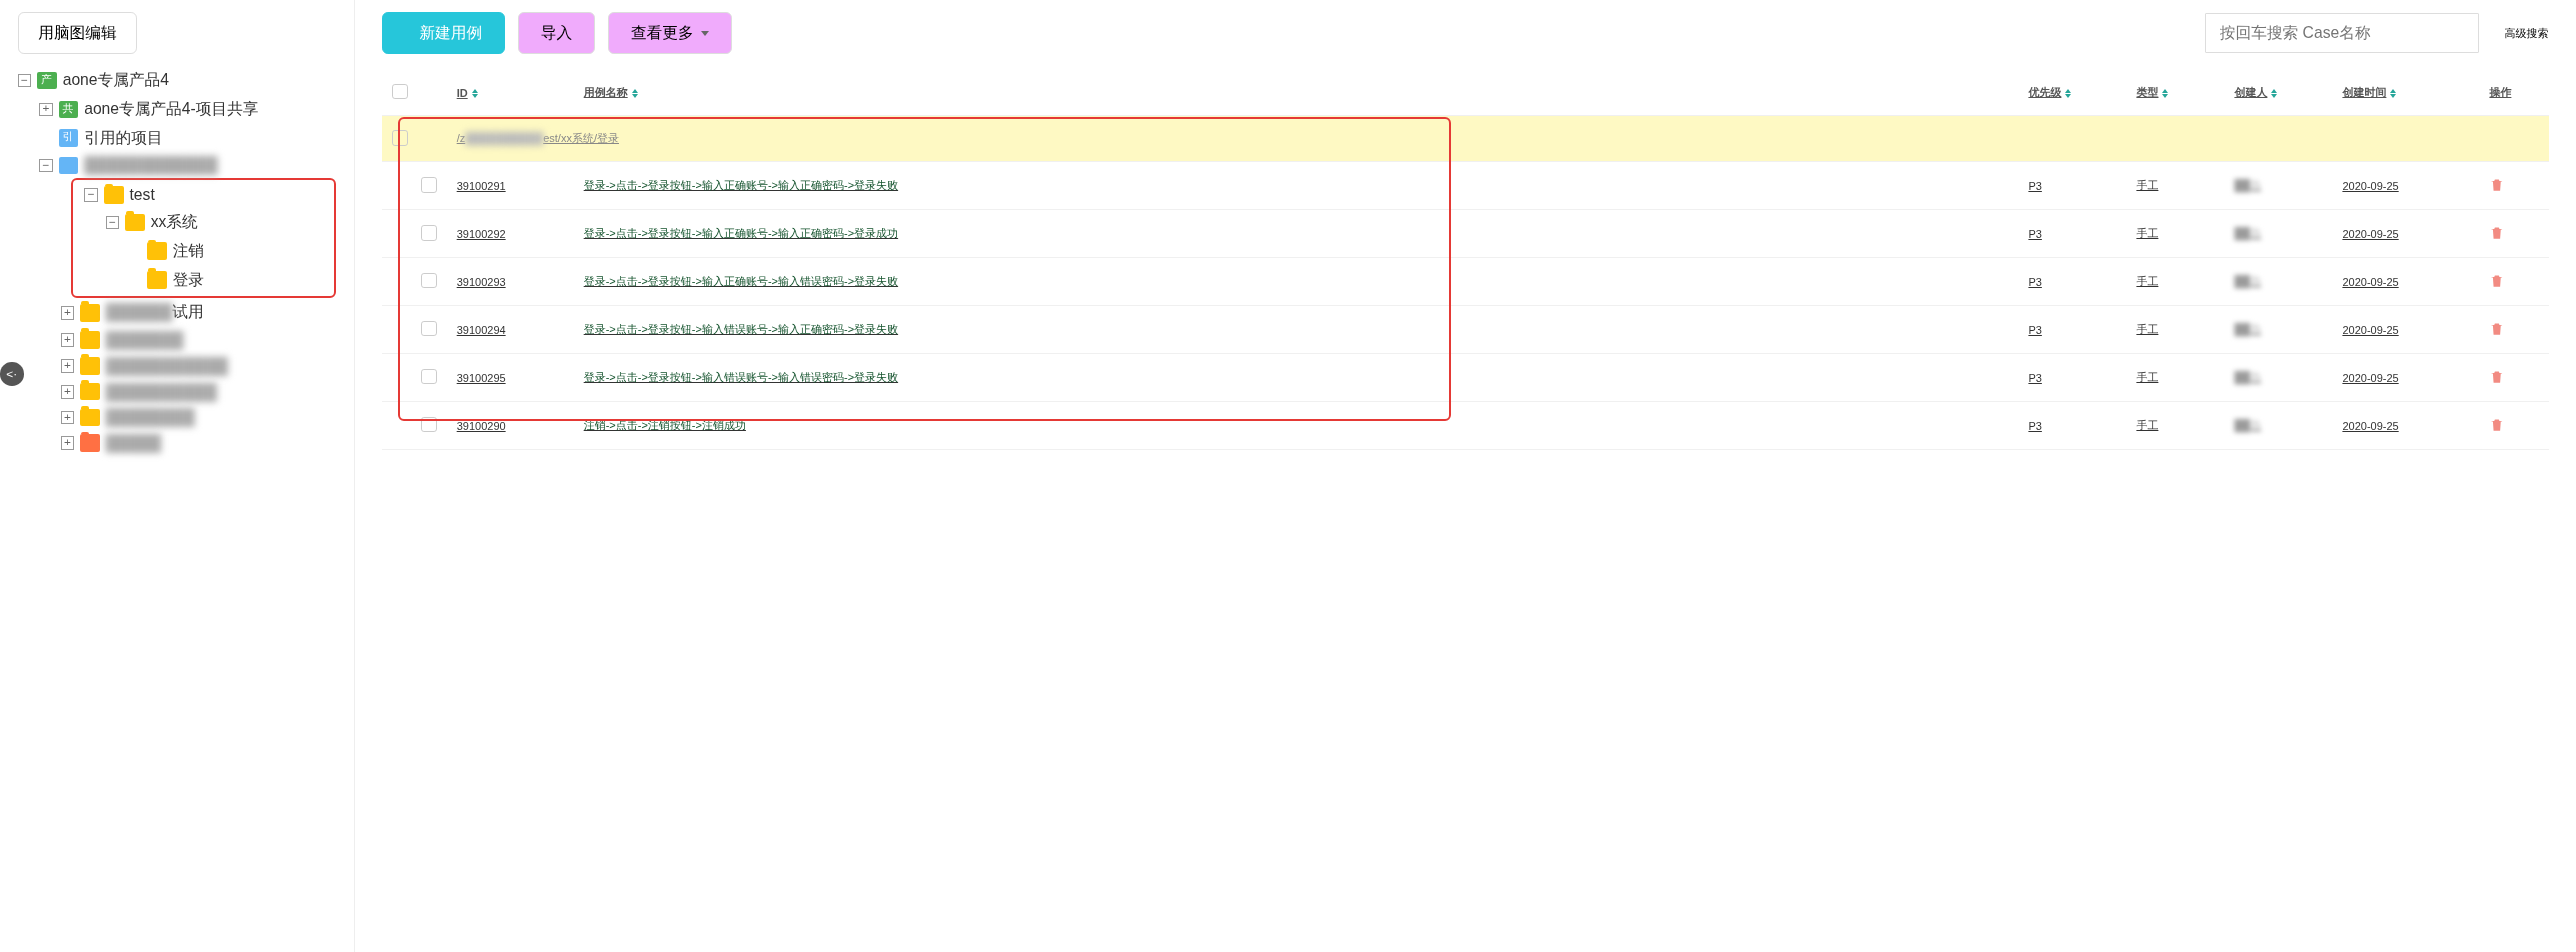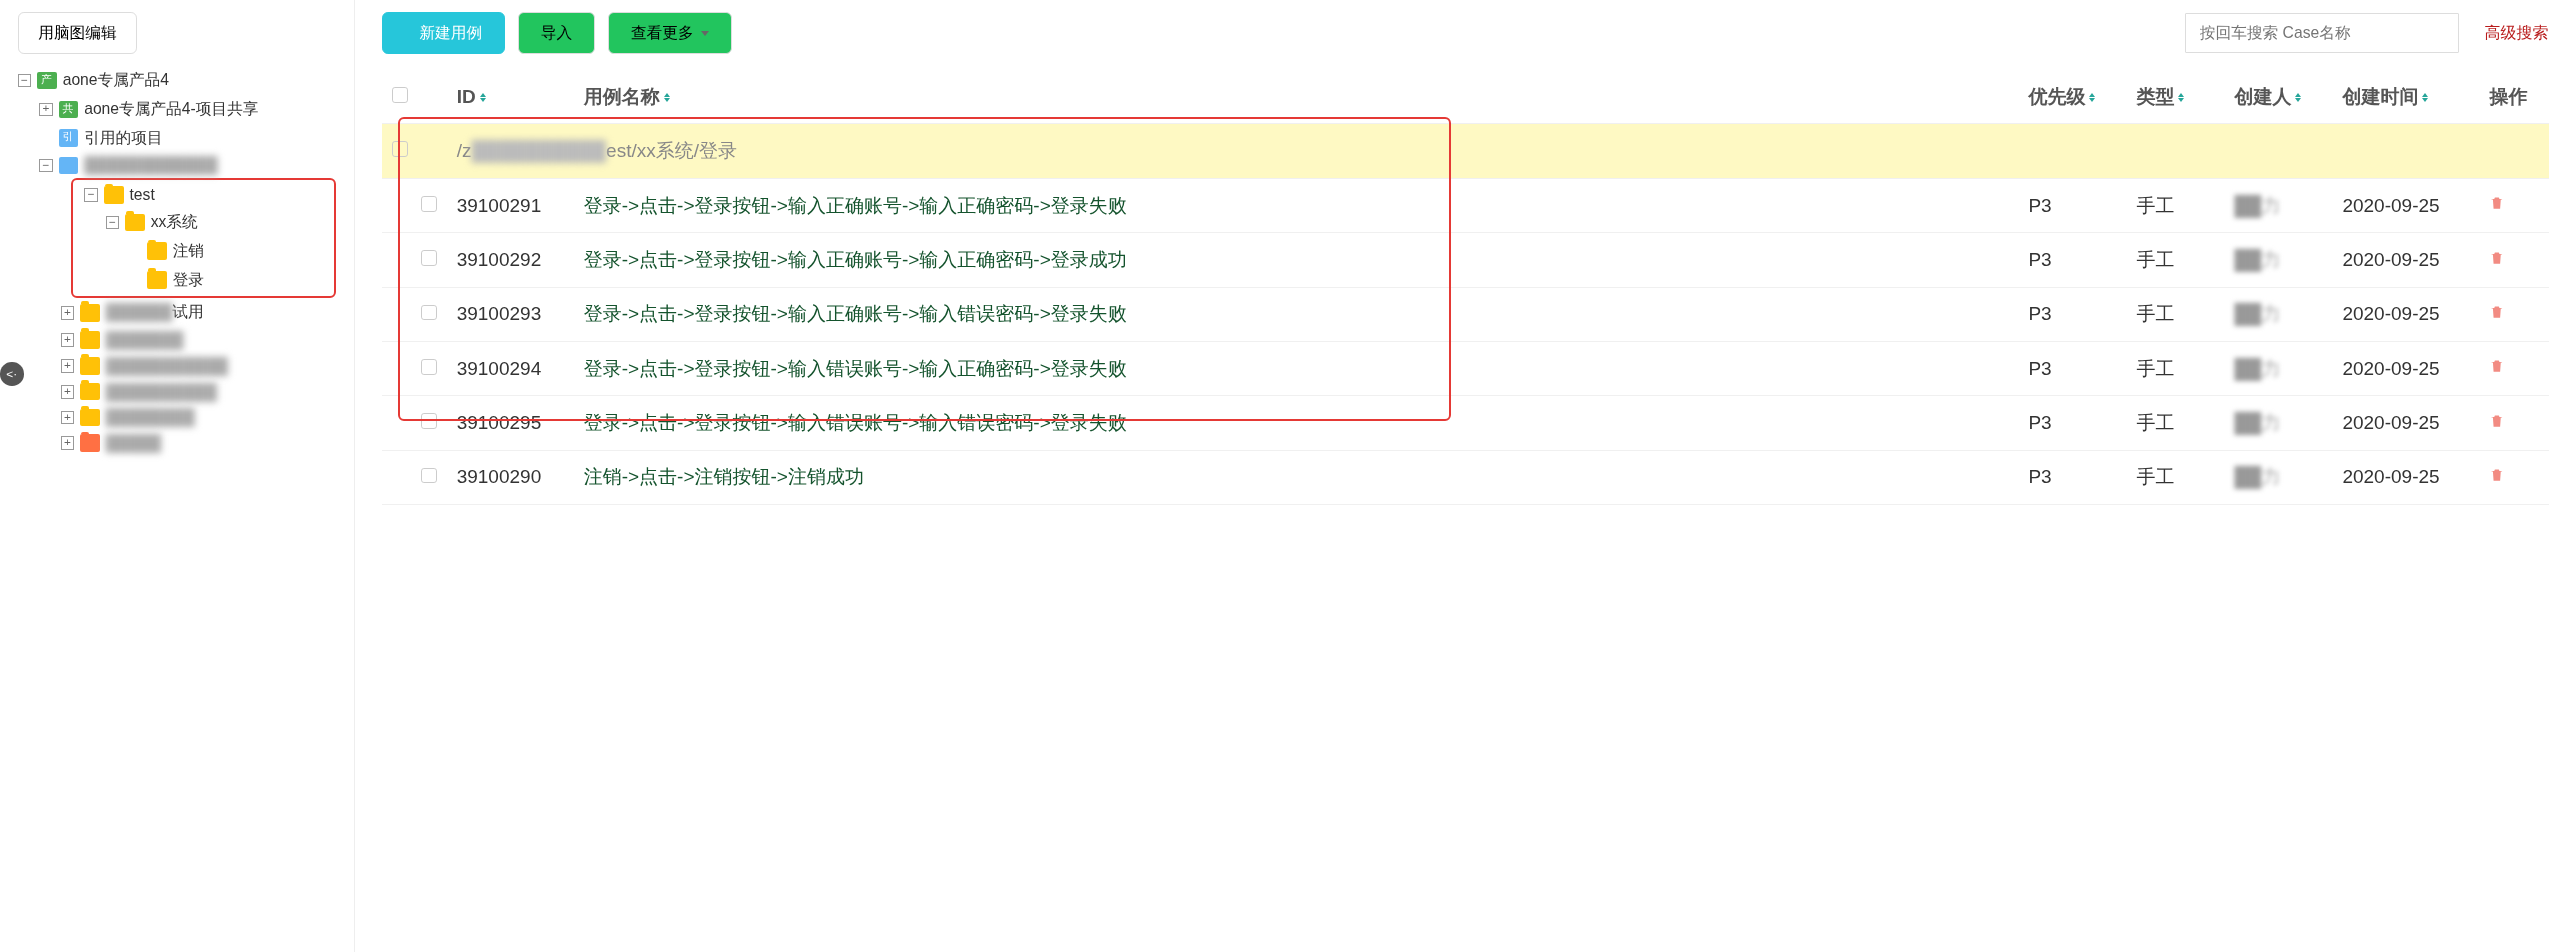--- a/index.html
+++ b/index.html
@@ -32,30 +32,30 @@
 .blurred { filter: blur(3.9px); color: #aaa; }
 
 .indent-1 { padding-left: 21.5px; }
 .indent-2 { padding-left: 43px; }
 
 .red-box { border: 2.9px solid #e53935; border-radius: 5.9px; margin-left: 53px; padding: 2px 0; }
 
 
 .main { flex: 1; padding: 11.8px 27.4px; }
 .toolbar { display: flex; align-items: center; gap: 13.7px; margin-bottom: 15.7px; }
-.btn { border-radius: 5.9px; padding: 9.8px 21.5px; font-size: 15.7px; cursor: pointer; border: 1px solid #ddd; background: #22c55e; }
+.btn { border-radius: 5.9px; padding: 9.8px 21.5px; font-size: 15.7px; cursor: pointer; border: 1px solid #ddd; background: #f0abfc; }
 .btn-primary { background: #26c6da; border-color: #26c6da; color: #fff; padding-left: 36px; }
 .btn-caret::after { content: ""; display: inline-block; margin-left: 7.8px; border-top: 5.9px solid #666; border-left: 4.9px solid transparent; border-right: 4.9px solid transparent; vertical-align: middle; }
 .toolbar-spacer { flex: 1; }
 .search-input { border: 1px solid #ddd; border-radius: 1px; padding: 9.8px 13.7px; font-size: 15.7px; width: 274px; }
-.adv-search { color: #b91c1c; cursor: pointer; font-size: 16px; margin-left: 11.8px; }
+.adv-search { color: #000000; cursor: pointer; font-size: 11px; margin-left: 11.8px; }
 
 
 .table { width: 100%; border-collapse: collapse; }
-.table th, .table td { padding: 13.7px 9.8px; text-align: left; border-bottom: 1px solid #f0f0f0; font-size: 19px; }
+.table th, .table td { padding: 13.7px 9.8px; text-align: left; border-bottom: 1px solid #f0f0f0; font-size: 11px; text-decoration: underline; }
 .table th { font-weight: 600; color: #555; }
 .sort-icon { display: inline-flex; flex-direction: column; margin-left: 3.9px; vertical-align: middle; line-height: 0; }
 .sort-up { border-bottom: 4.9px solid #26a69a; border-left: 3.9px solid transparent; border-right: 3.9px solid transparent; margin-bottom: 1px; }
 .sort-down { border-top: 4.9px solid #26a69a; border-left: 3.9px solid transparent; border-right: 3.9px solid transparent; }
 .chk { width: 15.7px; height: 15.7px; border: 1px solid #ccc; border-radius: 2.9px; display: inline-block; cursor: pointer; }
 .group-row td { color: #888; background: #fef9c3; }
 .group-row .blurred-seg { filter: blur(3.9px); color: #bbb; }
 .case-link { color: #14532d; cursor: pointer; }
 .creator-cell { filter: blur(2.9px); color: #999; }
 .delete-icon { width: 15.7px; height: 17.6px; display: inline-block; position: relative; cursor: pointer; }

